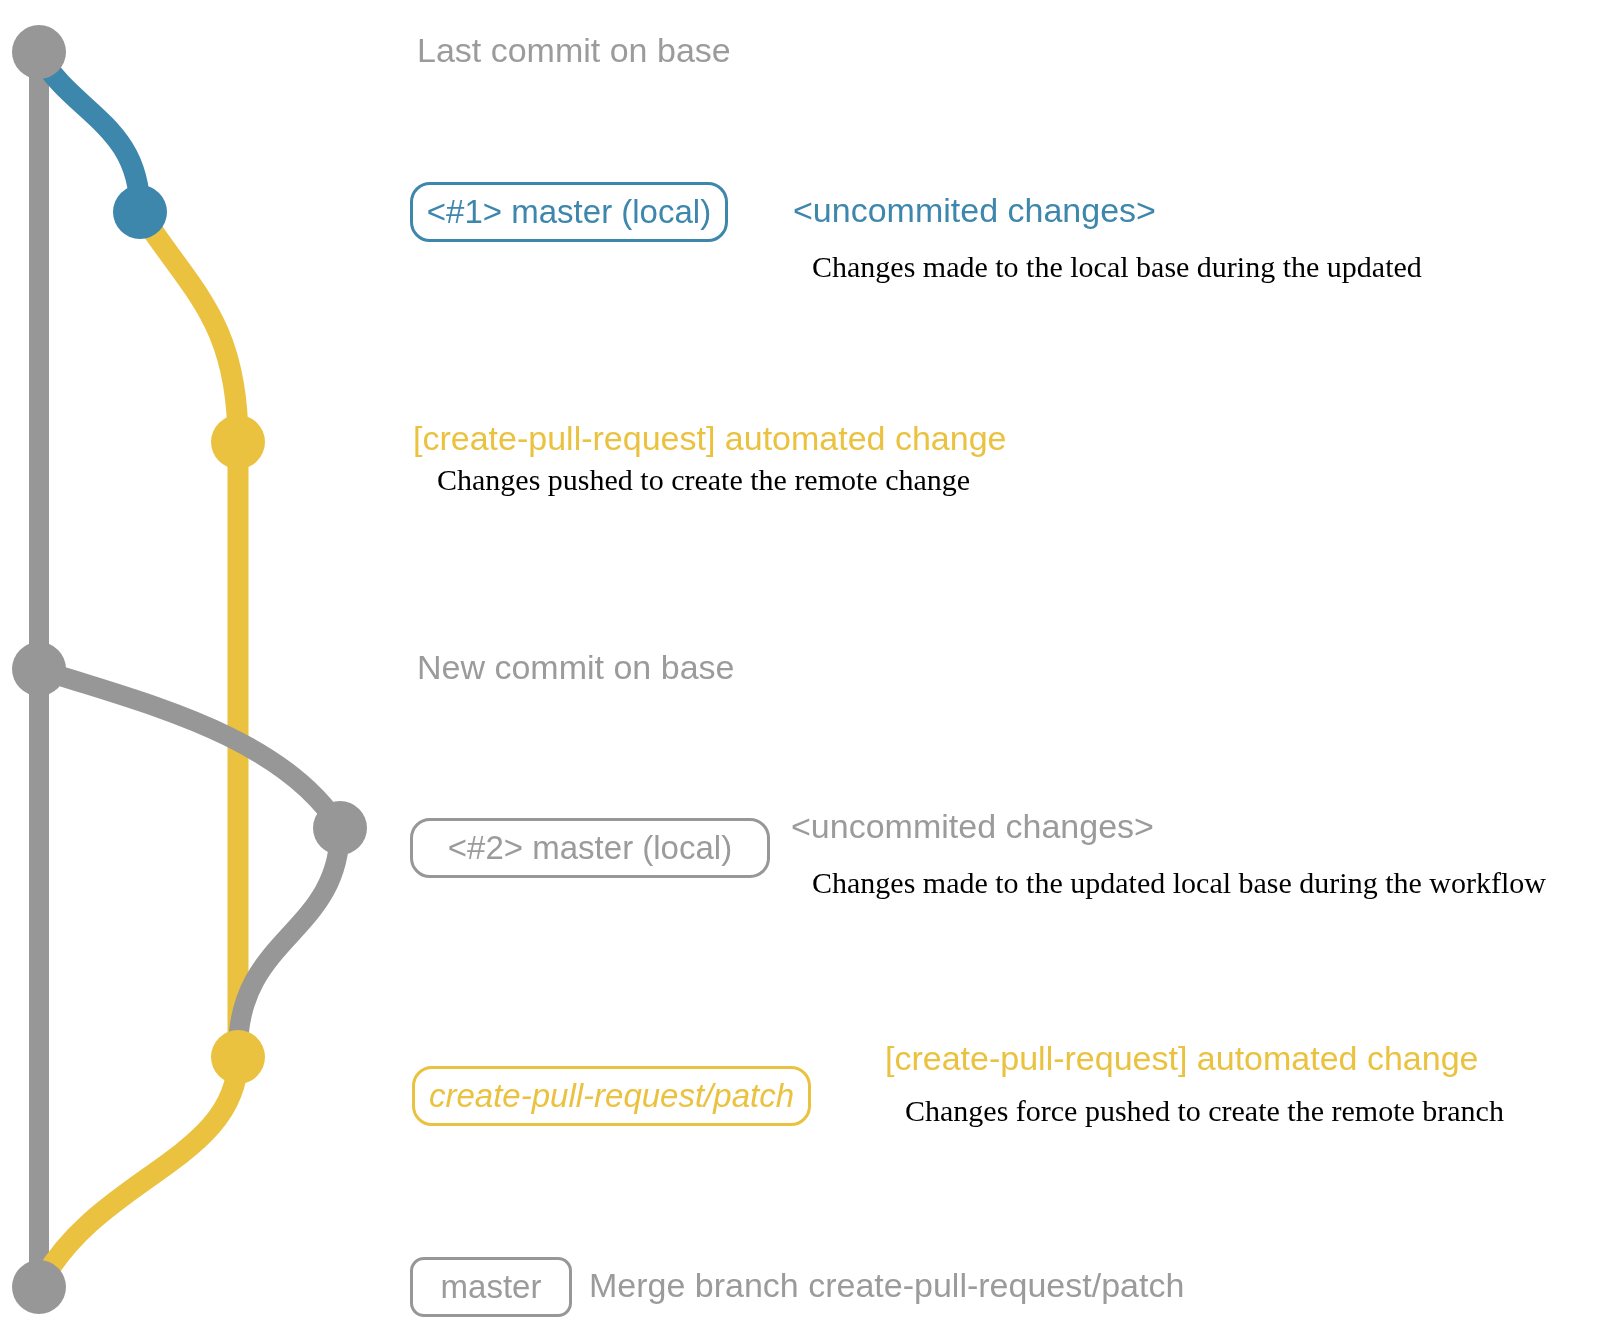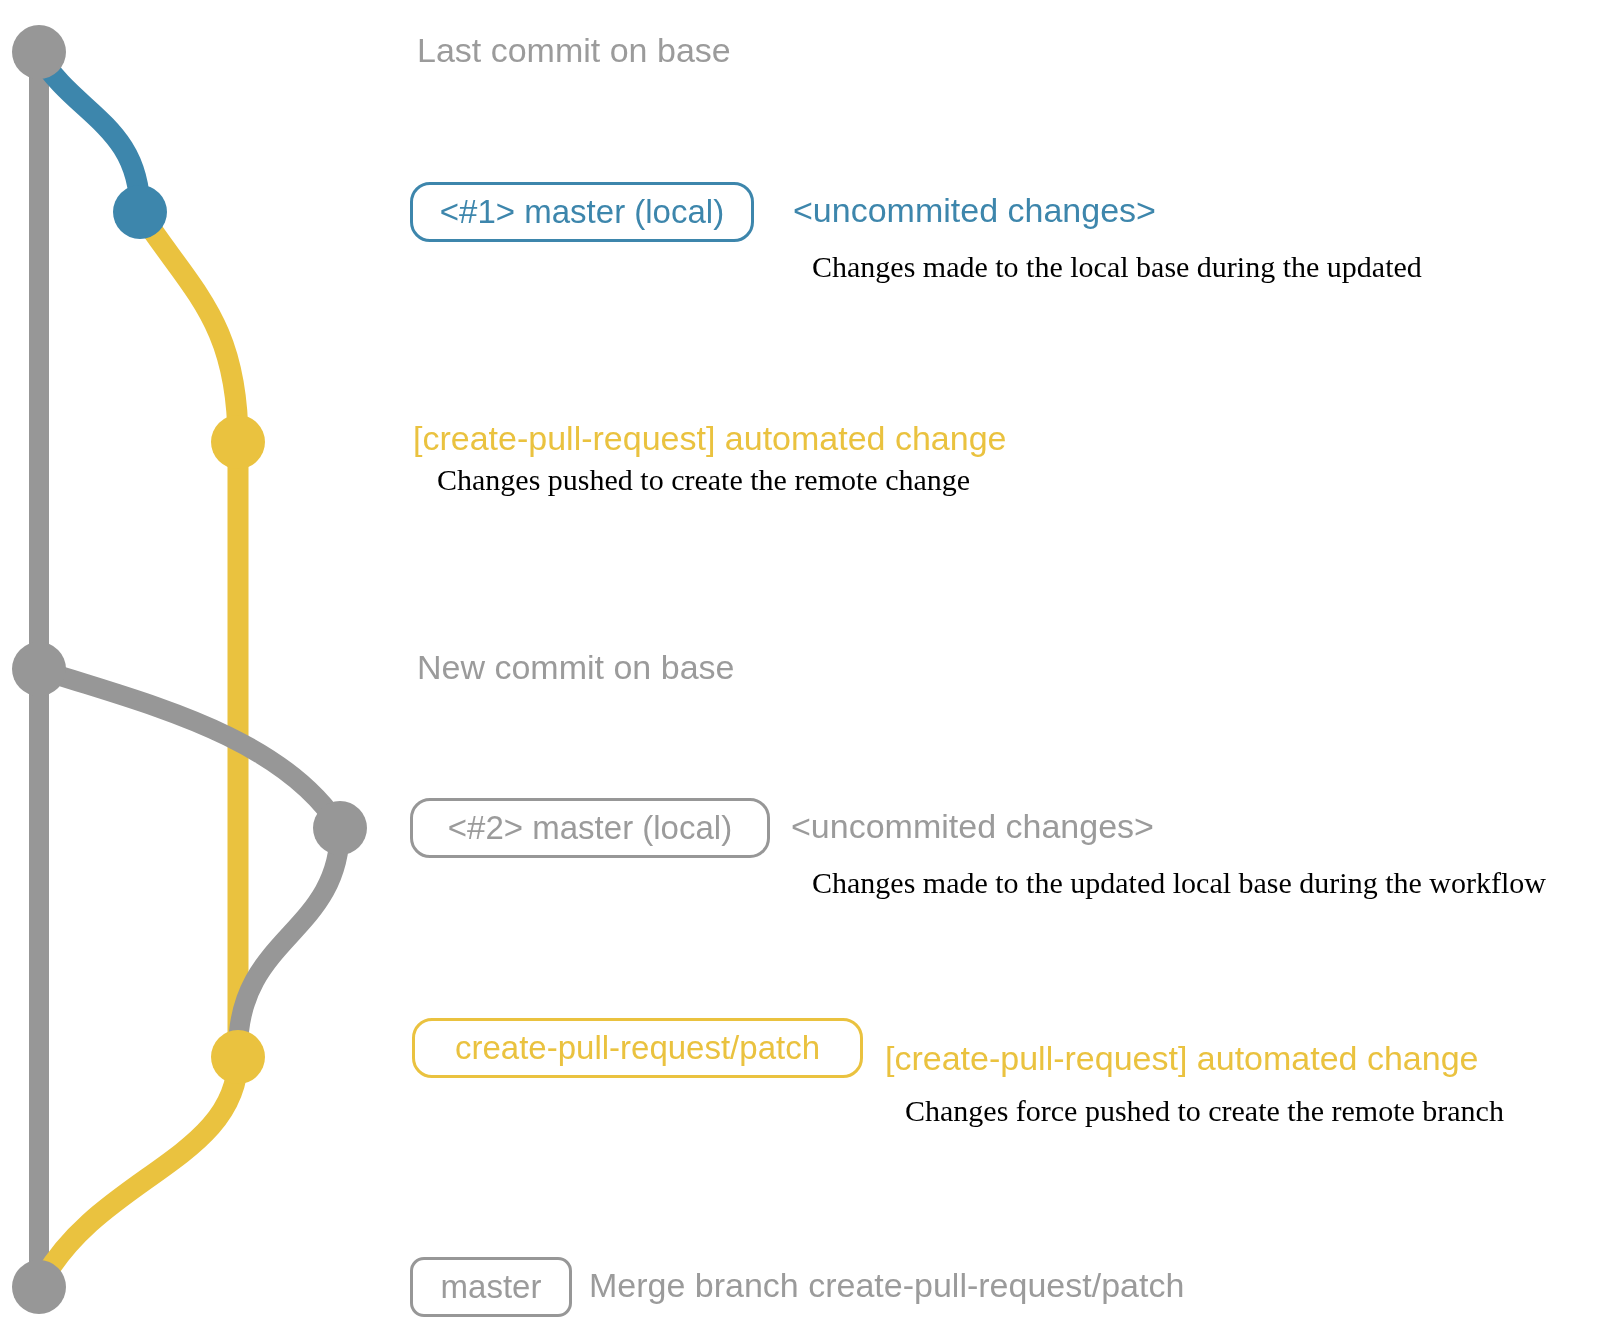--- a/index.html
+++ b/index.html
@@ -80,33 +80,33 @@
     <circle cx="140" cy="212" r="27" class="fill-blue"></circle>
     <circle cx="238" cy="442" r="27" class="fill-yellow"></circle>
     <circle cx="39" cy="669" r="27" class="fill-gray"></circle>
     <circle cx="340" cy="828" r="27" class="fill-gray"></circle>
     <circle cx="238" cy="1057" r="27" class="fill-yellow"></circle>
     <circle cx="39" cy="1287" r="27" class="fill-gray"></circle>
   </svg>
 
   <div class="lbl lbl-gray" style="left:417px;top:32px;">Last commit on base</div>
 
-  <div class="tag-box tag-blue" style="left:410px;top:182px;width:344px;">&lt;#1&gt; master (local)</div>
+  <div class="tag-box tag-blue" style="left:410px;top:182px;width:318px;">&lt;#1&gt; master (local)</div>
   <div class="lbl lbl-blue" style="left:793px;top:192px;">&lt;uncommited changes&gt;</div>
   <div class="note" style="left:812px;top:250px;">Changes made to the local base during the updated</div>
 
   <div class="lbl lbl-yellow" style="left:413px;top:420px;">[create-pull-request] automated change</div>
   <div class="note" style="left:437px;top:463px;">Changes pushed to create the remote change</div>
 
   <div class="lbl lbl-gray" style="left:417px;top:649px;">New commit on base</div>
 
-  <div class="tag-box tag-gray" style="left:410px;top:798px;width:360px;">&lt;#2&gt; master (local)</div>
+  <div class="tag-box tag-gray" style="left:410px;top:818px;width:360px;">&lt;#2&gt; master (local)</div>
   <div class="lbl lbl-gray" style="left:791px;top:808px;">&lt;uncommited changes&gt;</div>
   <div class="note" style="left:812px;top:866px;">Changes made to the updated local base during the workflow</div>
 
-  <div class="tag-box tag-yellow" style="left:412px;top:1018px;width:451px;">create-pull-request/patch</div>
+  <div class="tag-box tag-yellow" style="left:412px;top:1066px;width:399px;font-style:italic;">create-pull-request/patch</div>
   <div class="lbl lbl-yellow" style="left:885px;top:1040px;">[create-pull-request] automated change</div>
   <div class="note" style="left:905px;top:1094px;">Changes force pushed to create the remote branch</div>
 
   <div class="tag-box tag-gray" style="left:410px;top:1257px;width:162px;border-radius:14px;">master</div>
   <div class="lbl lbl-gray" style="left:589px;top:1267px;">Merge branch create-pull-request/patch</div>
 
 </div>
 
 </body></html>

